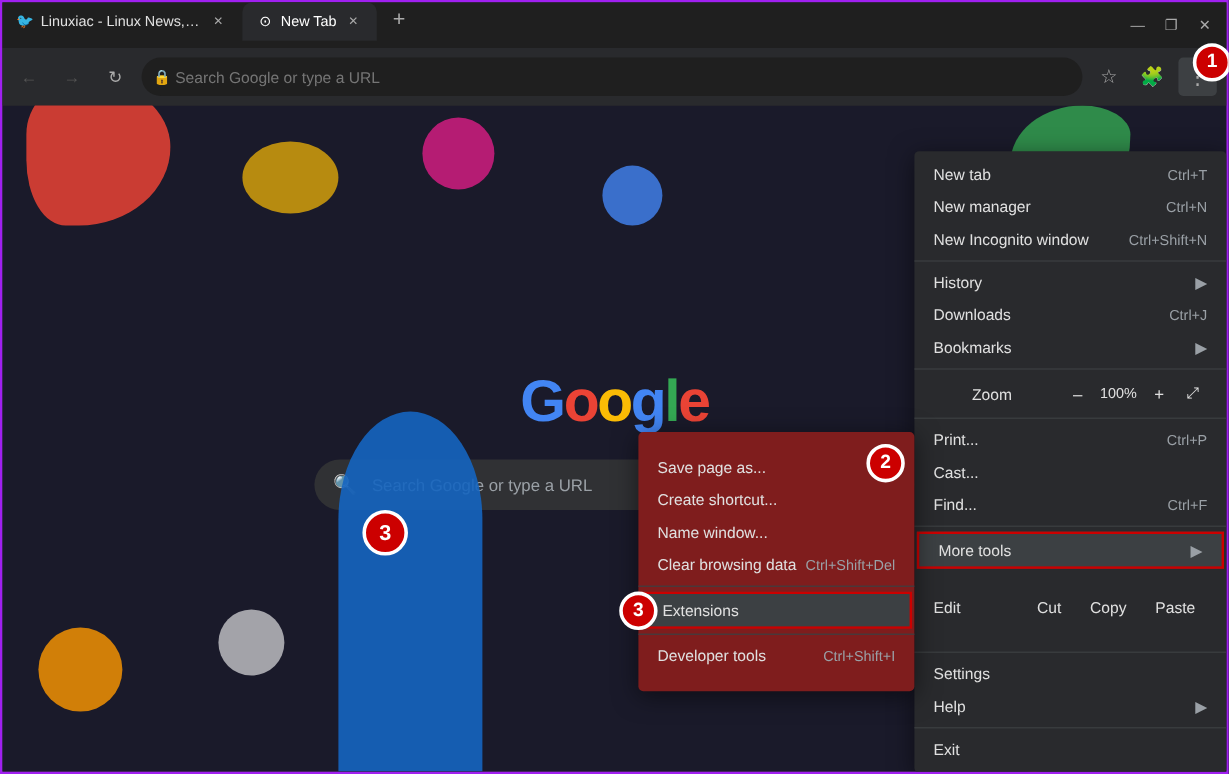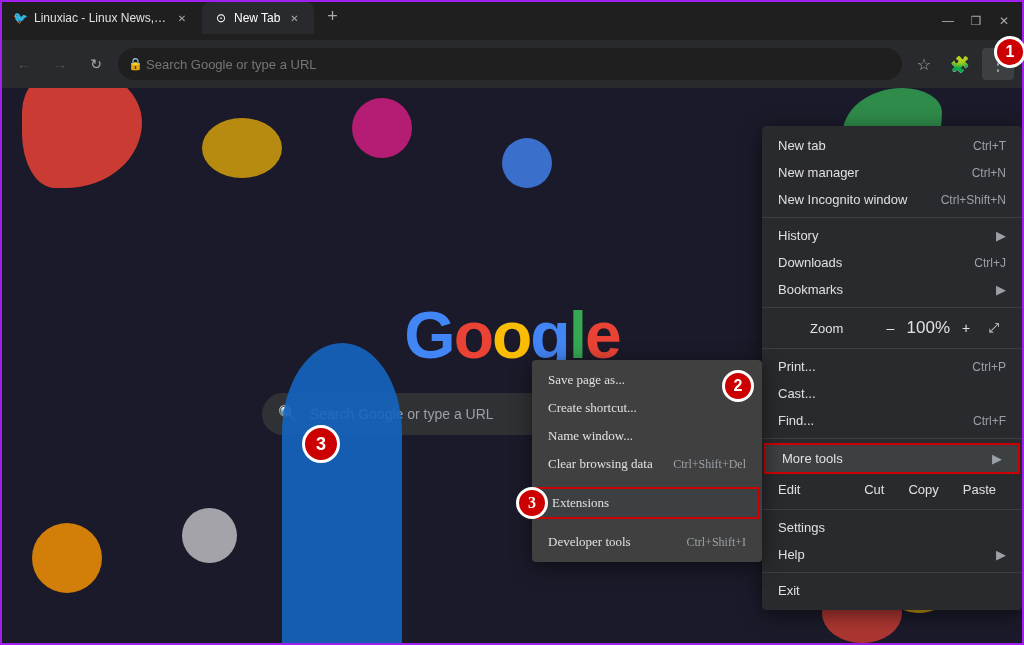--- a/index.html
+++ b/index.html
@@ -28,21 +28,21 @@
     .toolbar-btn { width: 28px; height: 28px; display: flex; align-items: center; justify-content: center; color: #aaa; font-size: 16px; cursor: pointer; border-radius: 50%; }
     .menu-btn { width: 32px; height: 32px; display: flex; align-items: center; justify-content: center; color: #aaa; cursor: pointer; border-radius: 4px; background: #3d4043; }
 
     
     .browser-content { flex: 1; position: relative; overflow: hidden; }
 
     
     .new-tab-bg { width: 100%; height: 100%; background: #1a1a2a; position: relative; display: flex; flex-direction: column; align-items: center; justify-content: center; }
 
     
-    .google-logo { font-size: 66px; font-weight: 700; letter-spacing: -2px; margin-bottom: 20px; }
+    .google-logo { font-size: 49px; font-weight: 700; letter-spacing: -2px; margin-bottom: 20px; }
     .g-blue { color: #4285f4; }
     .g-red { color: #ea4335; }
     .g-yellow { color: #fbbc05; }
     .g-green { color: #34a853; }
 
     
     .search-bar { width: 500px; height: 42px; background: #303134; border-radius: 24px; display: flex; align-items: center; padding: 0 16px; gap: 12px; }
     .search-bar-text { color: #9aa0a6; font-size: 14px; flex: 1; }
 
     
@@ -51,31 +51,31 @@
     .menu-item.highlighted { background: #3c4043; }
     .menu-shortcut { color: #9aa0a6; font-size: 12px; }
     .menu-arrow { color: #9aa0a6; }
     .menu-divider { height: 1px; background: #3c4043; margin: 4px 0; }
 
     
     .zoom-row { display: flex; align-items: center; padding: 4px 16px; gap: 8px; }
     .zoom-label { flex: 1; color: #e0e0e0; font-size: 13px; margin-left: 32px; }
     .zoom-control { display: flex; align-items: center; gap: 4px; }
     .zoom-btn { width: 24px; height: 24px; display: flex; align-items: center; justify-content: center; color: #e0e0e0; cursor: pointer; border-radius: 4px; font-size: 14px; }
-    .zoom-value { color: #e0e0e0; font-size: 17px; min-width: 36px; }
+    .zoom-value { color: #e0e0e0; font-size: 12px; min-width: 36px; text-align: center; }
     .zoom-expand { width: 24px; height: 24px; display: flex; align-items: center; justify-content: center; color: #e0e0e0; cursor: pointer; }
 
     
-    .edit-row { display: flex; align-items: center; padding: 4px 16px; gap: 8px; }
+    .edit-row { display: flex; align-items: center; padding: 21px 16px; gap: 8px; }
     .edit-label { flex: 1; color: #e0e0e0; font-size: 13px; }
     .edit-btns { display: flex; gap: 4px; }
     .edit-btn { padding: 4px 10px; color: #e0e0e0; font-size: 13px; cursor: pointer; border-radius: 4px; }
 
     
-    .sub-dropdown { position: absolute; top: 272px; right: 260px; width: 230px; background: #404040; border-radius: 4px; box-shadow: 0 4px 20px rgba(0,0,0,0.5); z-index: 101; padding: 6px 0; color: #e0e0e0; font-size: 13px; font-family: Liberation Serif, serif; }
+    .sub-dropdown { position: absolute; top: 272px; right: 260px; width: 230px; background: #7f1d1d; border-radius: 4px; box-shadow: 0 4px 20px rgba(0,0,0,0.5); z-index: 101; padding: 16px 0; color: #e0e0e0; font-size: 13px; }
 
     
     .annotation { position: absolute; width: 38px; height: 38px; border-radius: 50%; background: #cc0000; border: 3px solid white; display: flex; align-items: center; justify-content: center; color: white; font-weight: bold; font-size: 18px; z-index: 200; }
 
     
     .tab-row { display: flex; align-items: stretch; height: 38px; background: #1f1f1f; }
     .tab-spacer { flex: 1; }
   </style>
 </head>
 <body>

